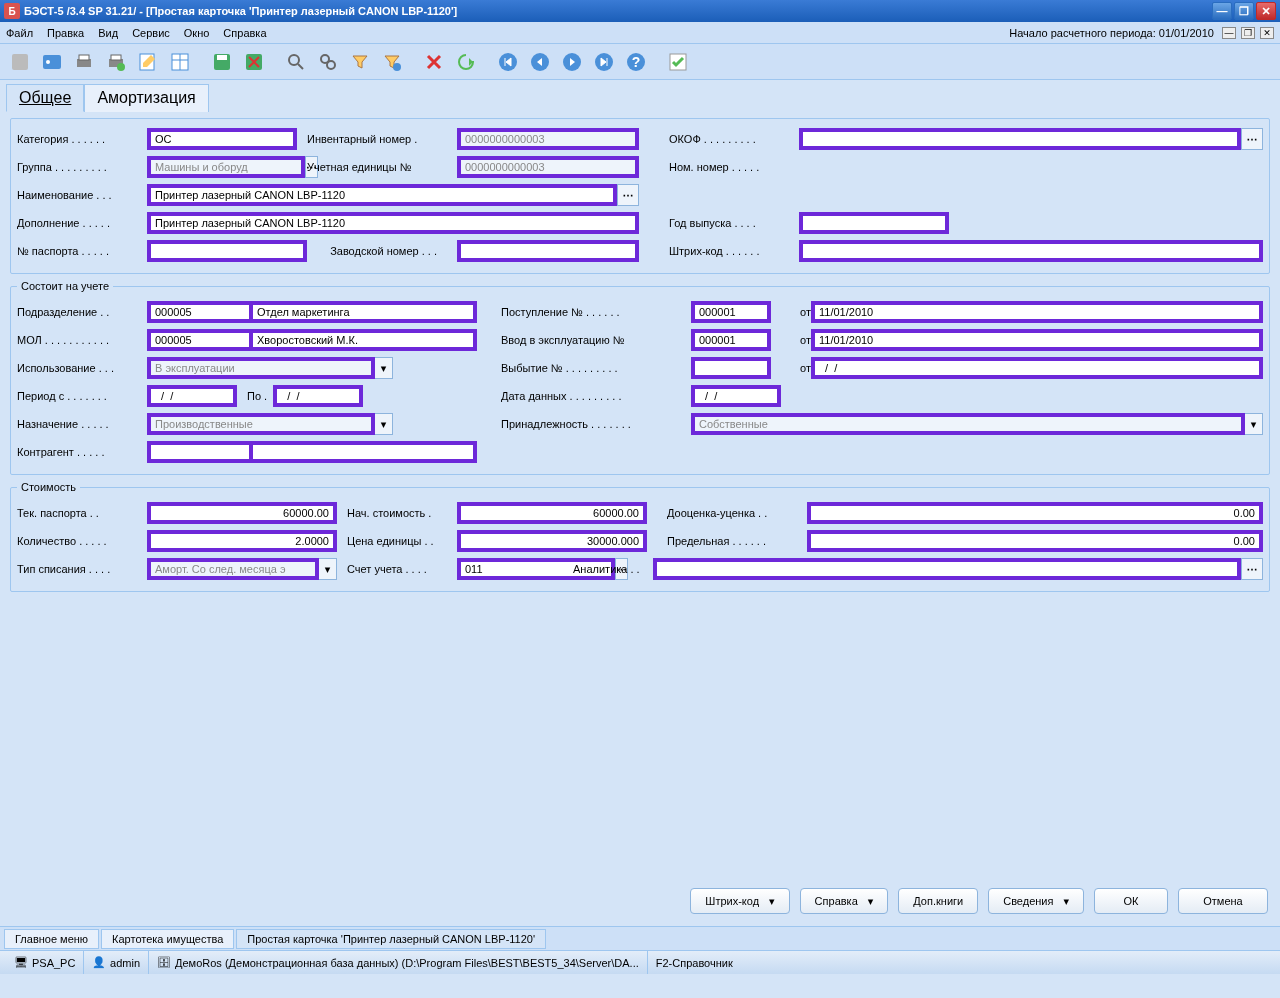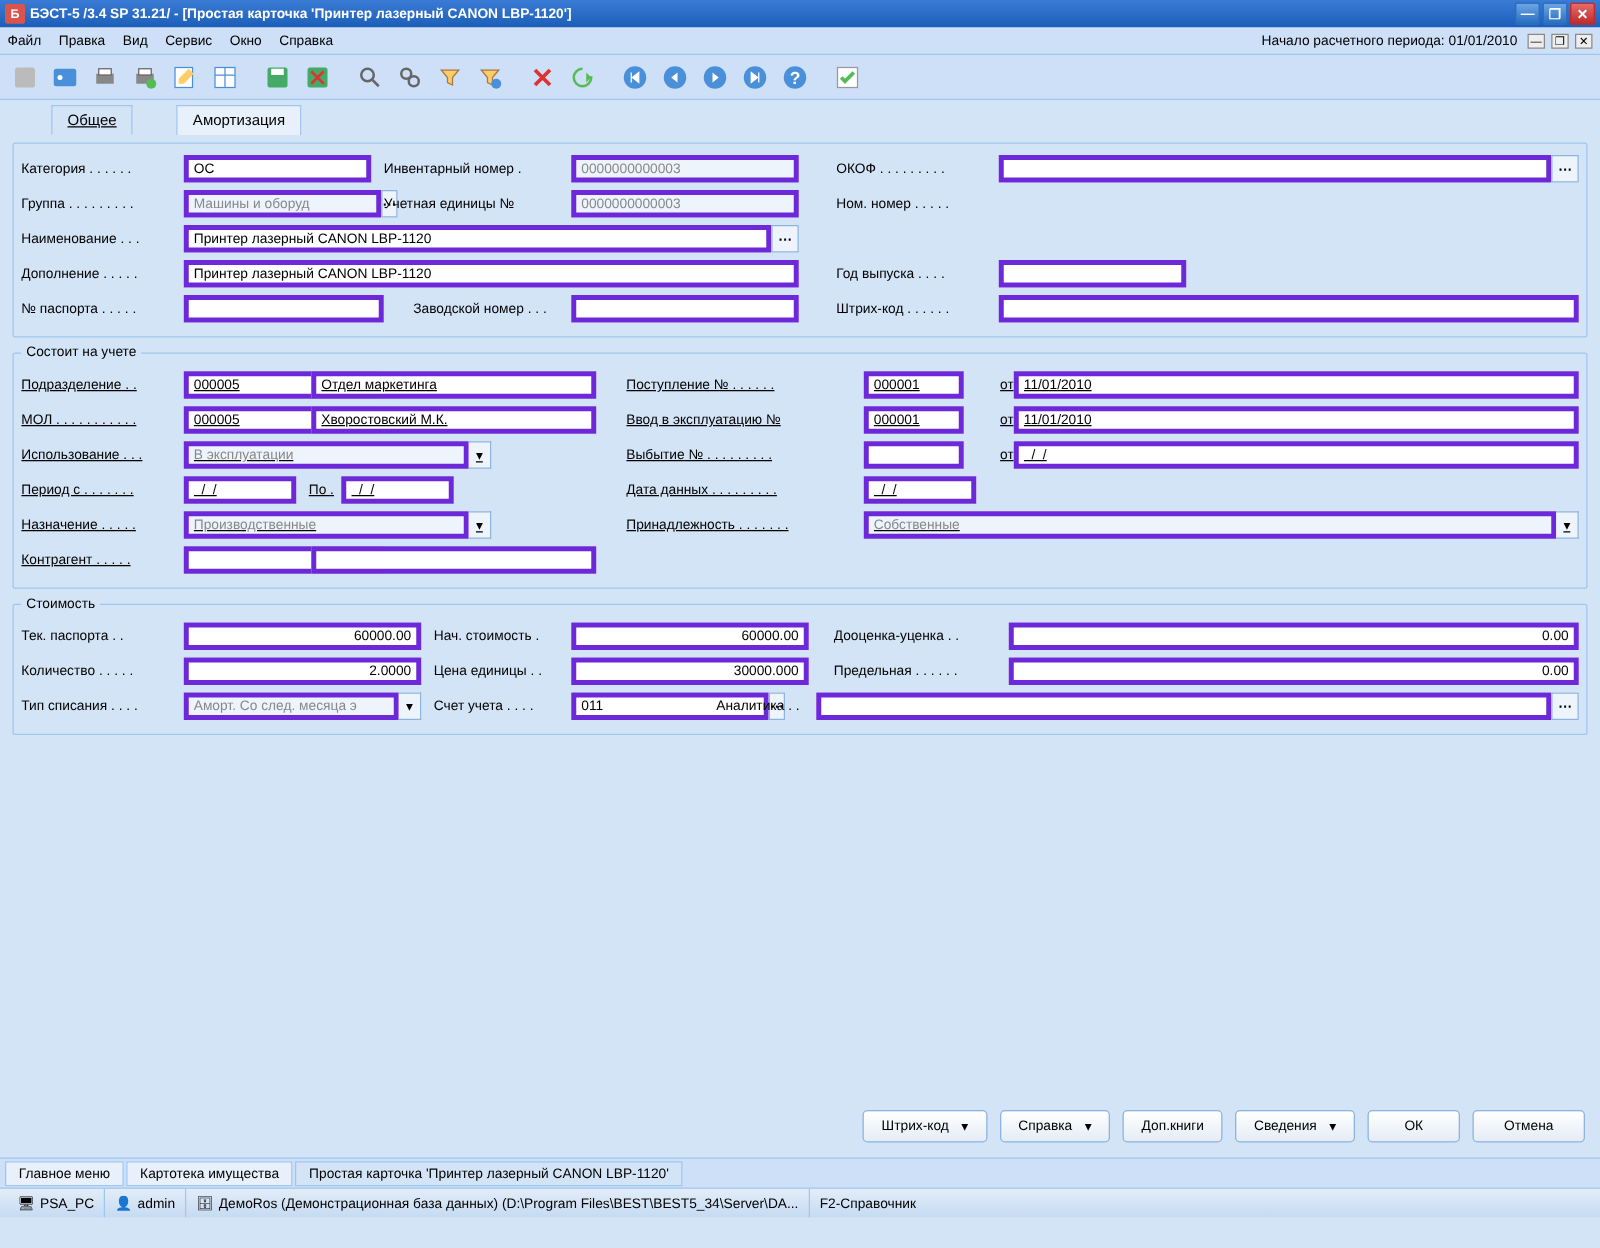--- a/index.html
+++ b/index.html
@@ -11,34 +11,34 @@
 .winbtn { width: 20px; height: 18px; background: linear-gradient(to bottom,#6ba6e6,#2a6dbf); border: 1px solid #2a6dbf; color:#fff; display:flex; align-items:center; justify-content:center; font-size:11px; cursor:pointer; border-radius:2px;}
 .winbtn.close { background: linear-gradient(to bottom,#e66b6b,#bf2a2a); border-color:#bf2a2a;}
 .menubar { background: #cde0f7; height: 22px; display: flex; align-items: center; padding: 0 6px; font-size: 11px; justify-content: space-between; border-bottom: 1px solid #9ec6ef;}
 .menubar-left { display: flex; gap: 14px; }
 .menubar-left span { cursor: pointer; }
 .menubar-right { display:flex; align-items:center; gap:6px;}
 .inner-winbtns span{width:14px;height:12px;border:1px solid #888;background:#eee;display:inline-flex;align-items:center;justify-content:center;font-size:9px;margin-left:2px;cursor:pointer;}
 .toolbar { background: #cde0f7; height: 36px; display: flex; align-items: center; padding: 0 6px; gap: 4px; border-bottom: 1px solid #9ec6ef;}
 .tbtn { width: 28px; height: 28px; border-radius: 3px; display:flex; align-items:center; justify-content:center; cursor:pointer; }
 .tabs { display: flex; padding: 4px 6px 0 6px; background:#d4e4f7;}
-.tab { padding: 4px 12px; background:#e8f0fb; border:1px solid #9ec6ef; border-bottom:none; cursor:pointer; font-size:12px;margin-left:35px;}
+.tab { padding: 4px 12px; background:#e8f0fb; border:1px solid #9ec6ef; border-bottom:none; cursor:pointer; font-size:16px;}
 .tab.active { background:#d4e4f7; border-bottom:1px solid #d4e4f7; position:relative; z-index:2; text-decoration:underline;}
 .tabcontent { padding: 6px 10px 10px 10px; background:#d4e4f7; height: 780px;}
 fieldset { border:1px solid #9ec6ef; border-radius:2px; padding: 8px 6px 6px 6px; margin-bottom:6px; position:relative;}
 legend { padding: 0 4px; font-size:11px;}
 .row { display: flex; align-items: center; margin-bottom: 4px; height:24px;}
 .lbl { width: 130px; white-space: nowrap; overflow:hidden;}
 .lbl40 { width:40px; text-align:right;}
 input.fld, .fld { height: 22px; padding: 2px 4px; border: 4px solid #6d28d9; background:#fff; font-family:inherit; font-size:11px; }
 input.fld[readonly], .fld.ro { background:#eef4fb; color:#666;}
 .fldgrp { display:flex; }
 .ellbtn { width:22px; height:22px; border:1px solid #8db4dd; background:#eef4fb; cursor:pointer; display:flex;align-items:center;justify-content:center; font-weight:bold;}
 .ddbtn { width:18px; height:22px; border:1px solid #8db4dd; border-left:none; background:#eef4fb; cursor:pointer; display:flex;align-items:center;justify-content:center;}
-.cols2 { display:flex; gap:24px;text-decoration:underline;}
+.cols2 { display:flex; gap:24px;}
 .col { flex:1; }
 .footer-btns { position:absolute; bottom:84px; right:12px; display:flex; gap:10px;}
 .btn { height:26px; padding:0 14px; background:linear-gradient(to bottom,#fff,#e4ecf5); border:1px solid #8db4dd; border-radius:4px; cursor:pointer; font-size:11px; display:flex; align-items:center; gap:4px;}
 .btn.dd::after{content:'▾'; margin-left:6px;}
 .bottombar { position:absolute; bottom:48px; left:0; right:0; height:24px; background:#cde0f7; border-top:1px solid #9ec6ef; display:flex; align-items:center; padding:0 4px;}
 .bbtab { padding:3px 10px; border:1px solid #9ec6ef; background:#e8f0fb; font-size:11px; margin-right:2px; cursor:pointer;}
 .statusbar { position:absolute; bottom:24px; left:0; right:0; height:24px; background:linear-gradient(to bottom,#e3edf9,#c5daf2); display:flex; align-items:center; padding:0 6px; font-size:11px; border-top:1px solid #9ec6ef;}
 .statusseg { display:flex; align-items:center; gap:4px; padding:0 8px; border-right:1px solid #9ec6ef; height:100%;}
 .taskbar { position:absolute; bottom:0; left:0; right:0; height:24px; background:#d4e4f7;}
 svg{display:block;}
@@ -246,21 +246,21 @@
       <span class="lbl">Дополнение . . . . .</span>
       <input class="fld" style="width: 492px;" value="Принтер лазерный CANON LBP-1120">
       <span style="width:30px"></span>
       <span class="lbl">Год выпуска . . . .</span>
       <input class="fld" style="width: 150px;" value="">
     </div>
     <div class="row">
       <span class="lbl">№ паспорта . . . . .</span>
       <input class="fld" style="width: 160px;" value="">
       <span style="width:10px"></span>
-      <span class="lbl" style="width:140px;text-align:center;padding-right:6px">Заводской номер . . .</span>
+      <span class="lbl" style="width:140px;text-align:right;padding-right:20px">Заводской номер . . .</span>
       <input class="fld" style="width: 182px;" value="">
       <span style="width:30px"></span>
       <span class="lbl">Штрих-код . . . . . .</span>
       <input class="fld" style="flex: 1 1 0%;" value="">
     </div>
   </fieldset>
 
   <fieldset>
     <legend>Состоит на учете</legend>
     <div class="cols2">

